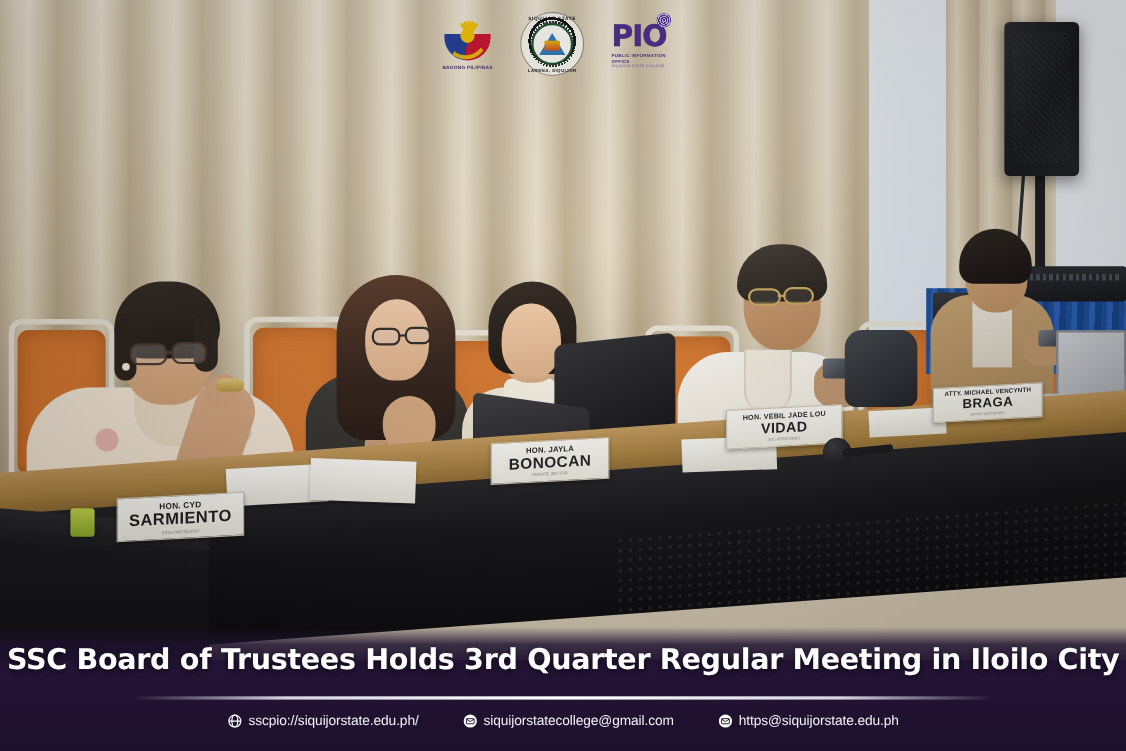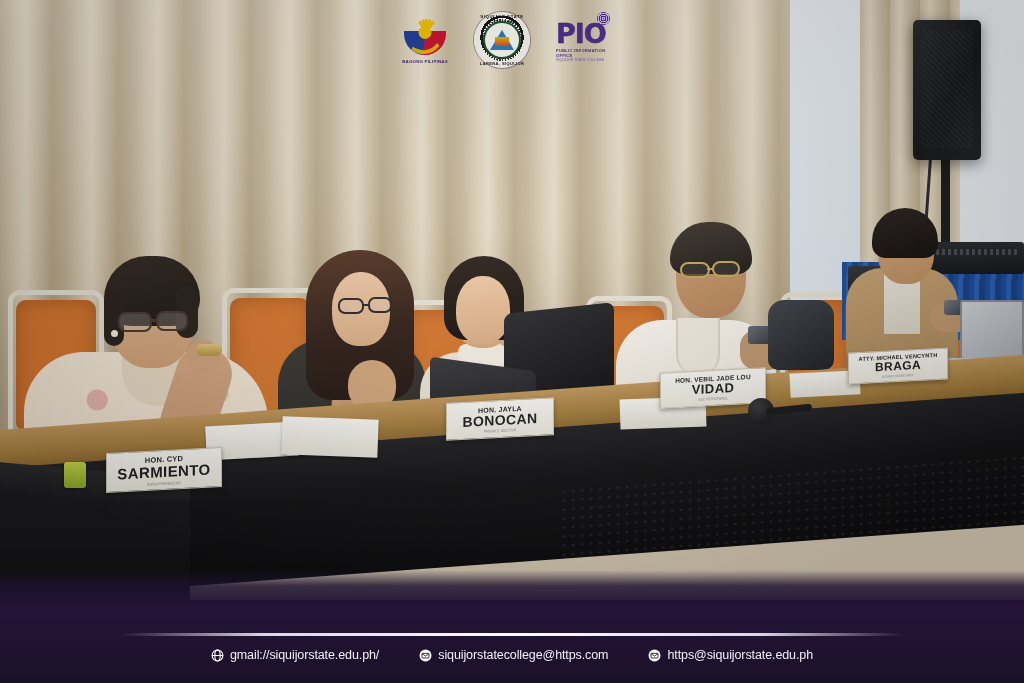--- a/index.html
+++ b/index.html
@@ -400,40 +400,41 @@
       </div>
 
     </div>
 
     <div class="grain"></div>
   </div>
 
   <div class="caption"></div>
   <div class="caption-solid"></div>
 
+  <div class="cap-title">SSC Board of Trustees Holds 3rd Quarter Regular Meeting in Iloilo City</div>
   <div class="cap-rule"></div>
 
   <div class="cap-contacts">
 
     <div class="contact">
       <svg class="ic" viewBox="0 0 24 24" fill="none" stroke="currentColor" stroke-width="2">
         <circle cx="12" cy="12" r="10"></circle>
         <line x1="2" y1="12" x2="22" y2="12"></line>
         <ellipse cx="12" cy="12" rx="5" ry="10"></ellipse>
       </svg>
-      <span>gmail://siquijorstate.edu.ph/</span>
+      <span>sscpio://siquijorstate.edu.ph/</span>
     </div>
 
     <div class="contact">
       <svg class="ic" viewBox="0 0 24 24">
         <circle cx="12" cy="12" r="11" fill="currentColor"></circle>
         <rect x="5.5" y="8" width="13" height="8.6" rx="1" fill="none" stroke="#1f1230" stroke-width="1.6"></rect>
         <path d="M5.5 8.6 L12 13 L18.5 8.6" fill="none" stroke="#1f1230" stroke-width="1.6"></path>
       </svg>
-      <span>siquijorstatecollege@https.com</span>
+      <span>siquijorstatecollege@gmail.com</span>
     </div>
 
     <div class="contact">
       <svg class="ic" viewBox="0 0 24 24">
         <circle cx="12" cy="12" r="11" fill="currentColor"></circle>
         <rect x="5.5" y="8" width="13" height="8.6" rx="1" fill="none" stroke="#1f1230" stroke-width="1.6"></rect>
         <path d="M5.5 8.6 L12 13 L18.5 8.6" fill="none" stroke="#1f1230" stroke-width="1.6"></path>
       </svg>
       <span>https@siquijorstate.edu.ph</span>
     </div>

